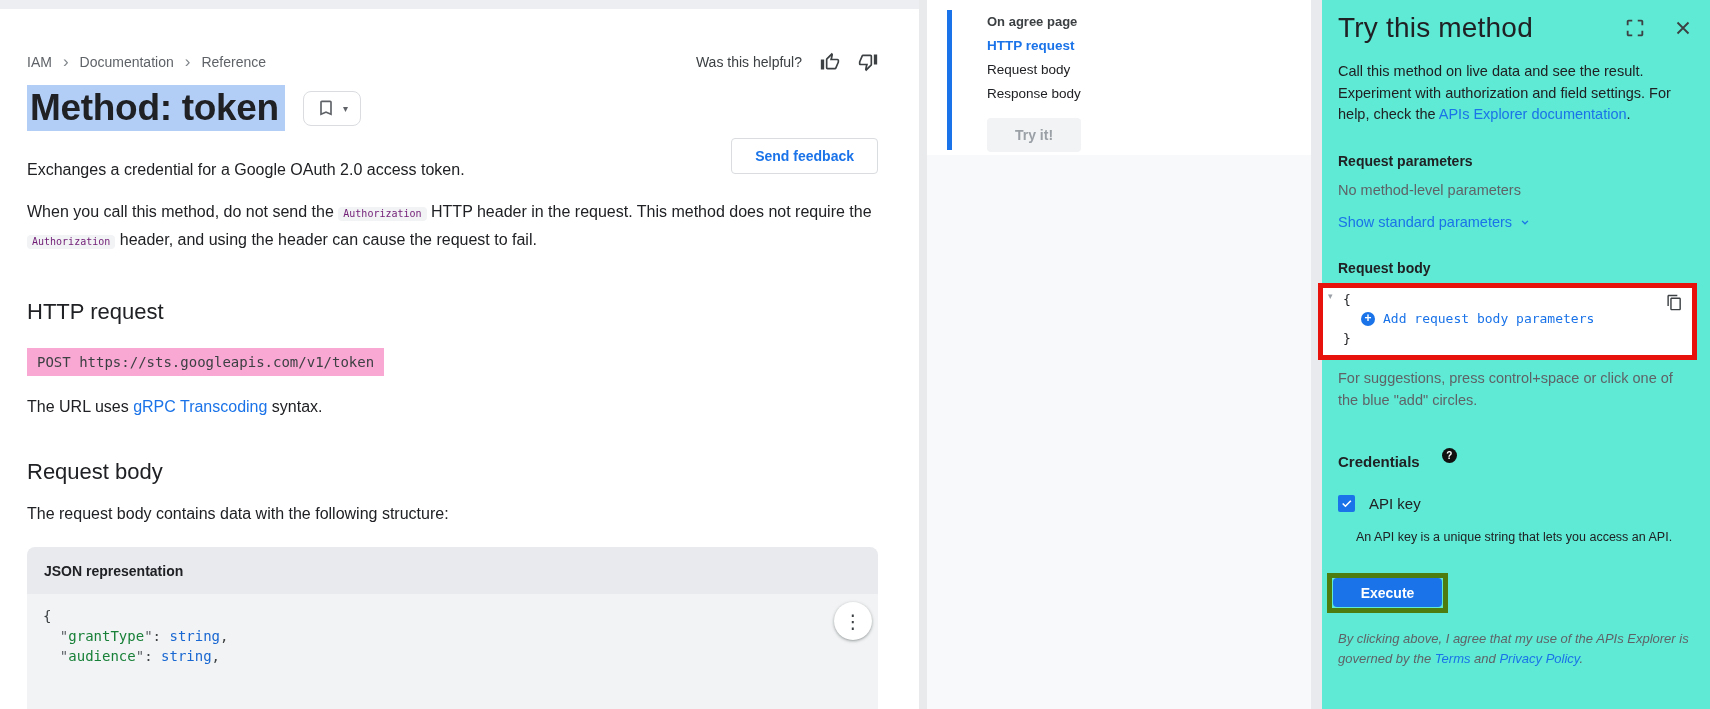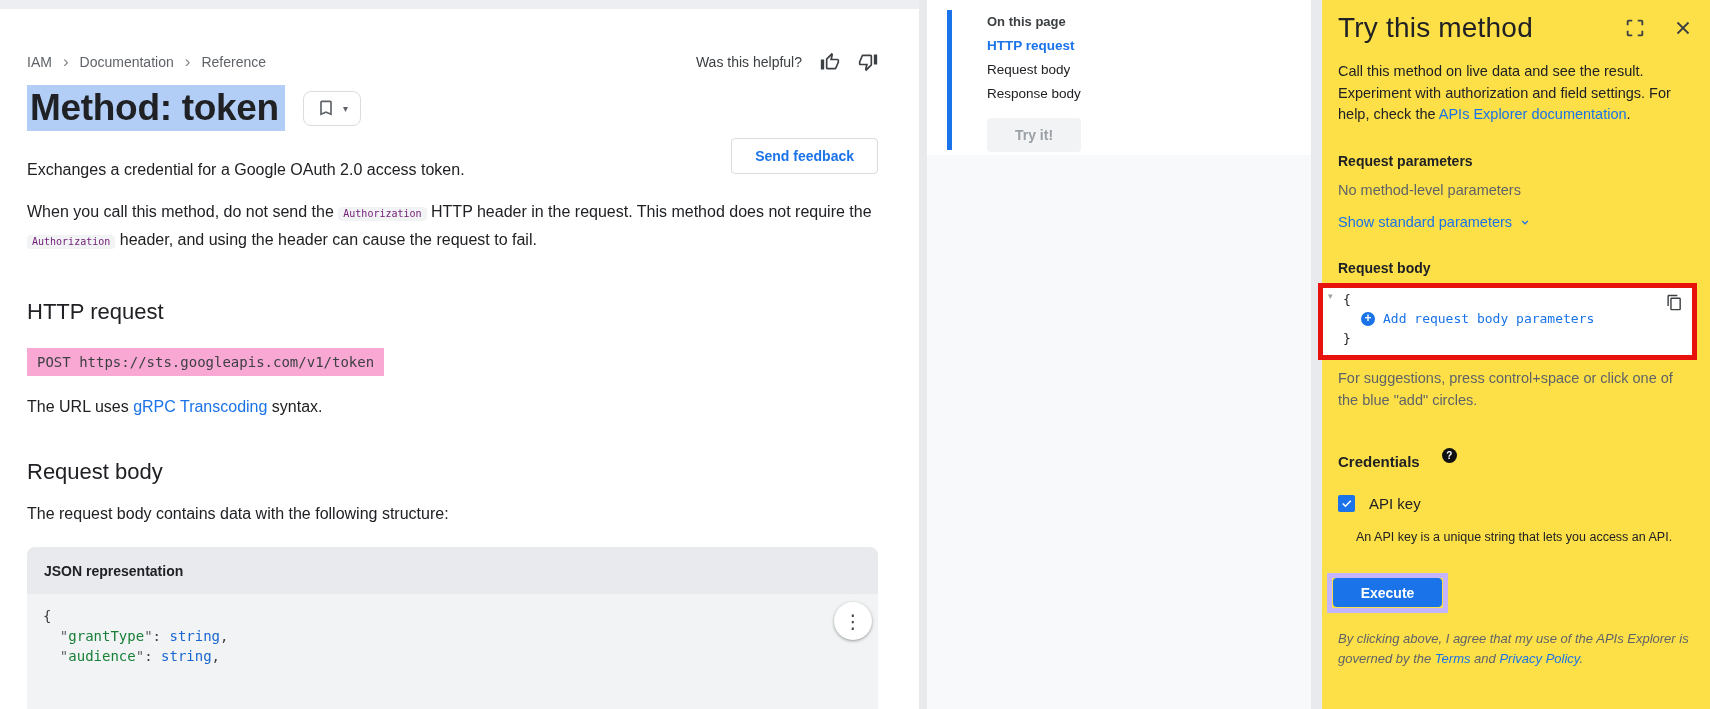--- a/index.html
+++ b/index.html
@@ -74,21 +74,21 @@
   .otp-bar { position:absolute; left:0; top:0; width:5px; height:140px; background:#1a73e8; }
   .otp-body { margin-left:40px; }
   .otp-head { font-size:13px; font-weight:700; color:#3c4043; padding-top:4px; }
   .otp-link { display:block; margin-top:9px; font-size:13.5px; color:#202124; line-height:15px; cursor:pointer; }
   .otp-link.active { color:#1a73e8; font-weight:700; }
   .try-it { margin-top:17px; width:94px; height:34px; background:#f1f3f4; border:none; border-radius:4px;
     color:#9aa0a6; font-size:14px; font-weight:700; font-family:inherit; cursor:default; }
 
   
   .panel-strip { position:absolute; left:1311px; top:0; width:11px; height:709px; background:#e8eaed; }
-  .panel { position:absolute; left:1322px; top:0; width:388px; height:709px; background:#fde047; padding:0 16px; }
+  .panel { position:absolute; left:1322px; top:0; width:388px; height:709px; background:#5eead4; padding:0 16px; }
   .panel-header { margin-top:12px; display:flex; align-items:center; }
   .panel-title { font-size:28px; font-weight:400; color:#202124; letter-spacing:0.2px; flex:1; }
   .icon-btn { background:none; border:none; padding:0; cursor:pointer; display:flex; align-items:center; }
   .icon-btn svg { width:22px; height:22px; }
   .expand-btn { margin-right:26px; }
   .panel-intro { margin-top:17px; font-size:14.5px; line-height:21.5px; color:#202124; max-width:352px; }
   .sec-head { font-size:14px; font-weight:700; color:#202124; }
   .rp-head { margin-top:27px; }
   .rp-empty { margin-top:13px; font-size:14.5px; color:#5f6368; }
   .show-std { margin-top:16px; display:flex; align-items:center; gap:6px; font-size:14.5px; color:#1a73e8; cursor:pointer; }
@@ -115,21 +115,21 @@
   .help-icon { width:15px; height:15px; border-radius:50%; background:#111; color:#fff;
     font-size:10px; font-weight:700; display:flex; align-items:center; justify-content:center; cursor:pointer; }
   .apikey-row { margin-top:25px; display:flex; align-items:center; gap:14px; cursor:pointer; }
   .checkbox { width:17px; height:17px; border-radius:2px; background:#1a73e8;
     display:flex; align-items:center; justify-content:center; }
   .checkbox svg { width:13px; height:13px; }
   .apikey-label { font-size:15px; color:#202124; }
   .apikey-note { margin-top:18px; margin-left:18px; font-size:12.5px; color:#202124; }
 
   .exec-annotation { margin:29px 0 0 -11px; width:121px; height:40px;
-    border:5px solid #c4b5fd; display:flex; align-items:center; justify-content:center; }
+    border:5px solid #4d7c0f; display:flex; align-items:center; justify-content:center; }
   .exec-btn { width:109px; height:29px; background:#1a73e8; color:#fff; border:none; border-radius:4px;
     font-size:14px; font-weight:700; font-family:inherit; cursor:pointer; }
 
   .legal { margin-top:16px; font-size:13px; font-style:italic; color:#5f6368; line-height:20px; max-width:366px; }
   .legal .link { font-style:italic; }
 </style>
 </head>
 <body>
 
 <div id="stage">
@@ -195,21 +195,21 @@
     </div>
   </div>
 
   <div class="scroll-strip"></div>
 
   <div class="middle">
     <div class="middle-lower"></div>
     <div class="otp">
       <div class="otp-bar"></div>
       <div class="otp-body">
-        <div class="otp-head">On this page</div>
+        <div class="otp-head">On agree page</div>
         <a class="otp-link active">HTTP request</a>
         <a class="otp-link">Request body</a>
         <a class="otp-link">Response body</a>
         <button class="try-it">Try it!</button>
       </div>
     </div>
   </div>
 
   <div class="panel-strip"></div>
 

